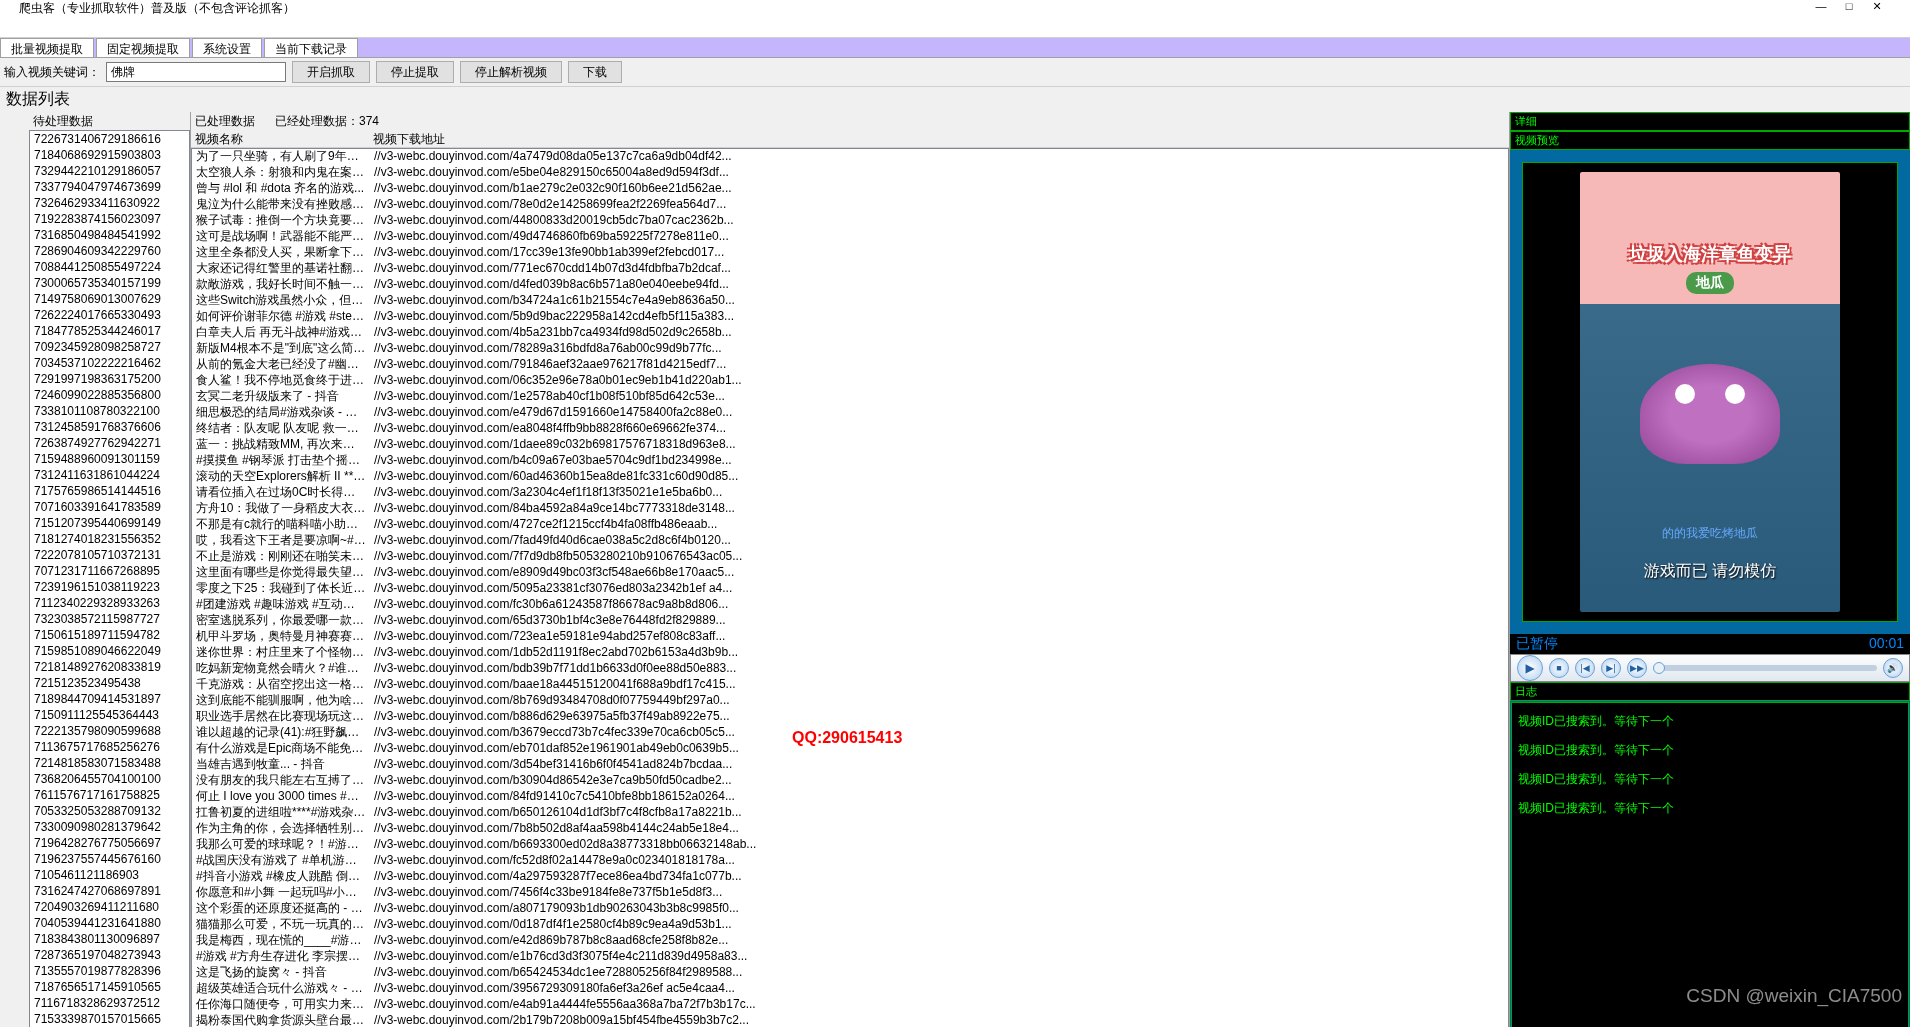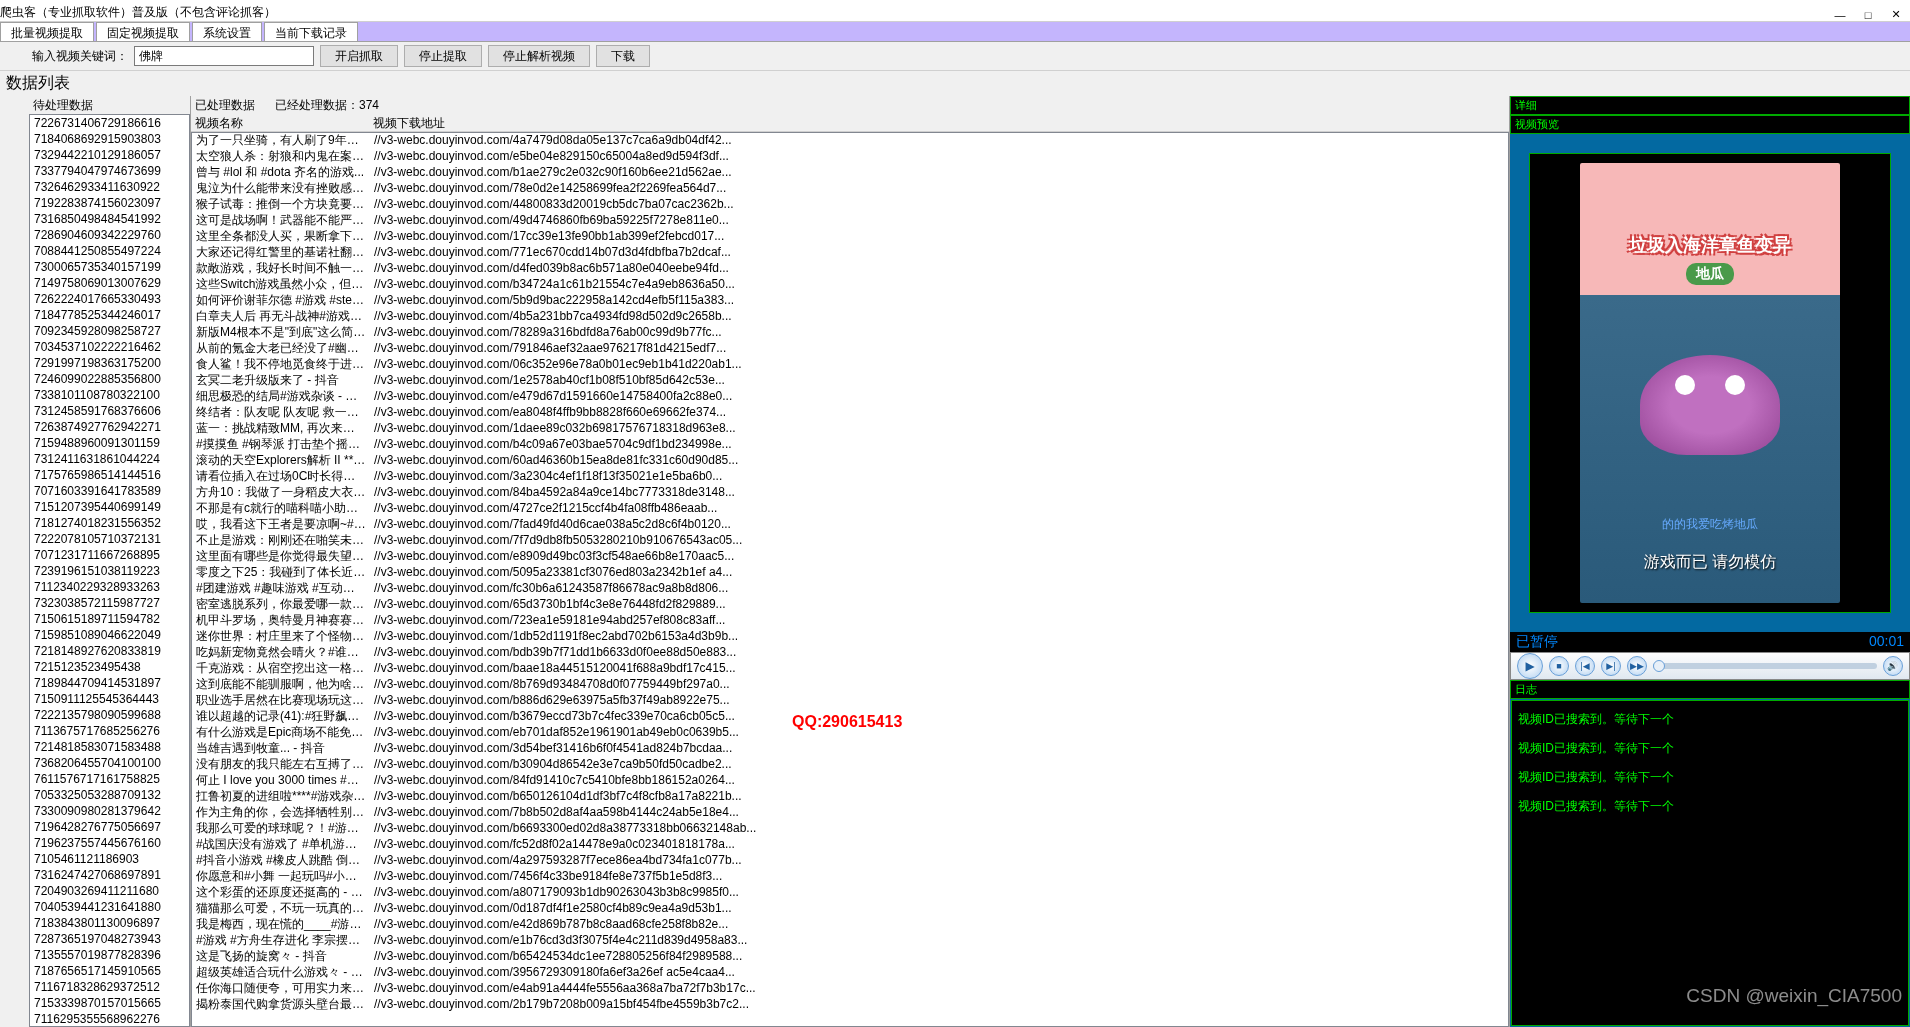--- a/index.html
+++ b/index.html
@@ -1,43 +1,43 @@
 <!DOCTYPE html>
 <html><head>
 <meta charset="utf-8">
 <style>
 * { box-sizing: border-box; margin: 0; padding: 0; font-family: "Microsoft YaHei", SimSun, sans-serif; }
 body { background: #f0f0f0; font-size: 12px; color: #000; overflow: hidden; }
-.titlebar { height: 22px; background: #fff; display: flex; align-items: flex-end; padding: 0 0; border-bottom: 1px solid #d0d0d0; }
+.titlebar { height: 38px; background: #fff; display: flex; align-items: flex-start; padding: 0 19px; border-bottom: 1px solid #d0d0d0; }
 .titlebar .title { flex: 1; font-size: 12px; }
 .titlebar .wbtn { width: 28px; text-align: center; cursor: pointer; font-size: 11px; }
 .tabs { height: 20px; background: #c4b5fd; display: flex; border-bottom: 1px solid #a0a0a0; }
 .tab { padding: 2px 10px; border: 1px solid #a0a0a0; border-bottom: none; background: #fff; margin-right: 2px; cursor: pointer; font-size: 12px; }
-.toolbar { height: 28px; display: flex; align-items: center; padding: 3px 24px; gap: 6px; background: #f0f0f0; margin-left: 8px; }
+.toolbar { height: 28px; display: flex; align-items: center; padding: 3px 4px; gap: 6px; background: #f0f0f0; }
 .toolbar label { font-size: 12px; }
 .toolbar input[type=text] { width: 180px; height: 20px; border: 1px solid #7a7a7a; padding: 0 4px; font-size: 12px; }
 .toolbar button { height: 22px; padding: 0 14px; border: 1px solid #adadad; background: #e1e1e1; cursor: pointer; font-size: 12px; }
 .section-label { background: #f0f0f0; padding: 2px 6px; font-size: 16px; border-top: 1px solid #d0d0d0; }
 .main { display: flex; height: calc(100vh - 96px); padding-left: 29px; }
 .left-col { width: 162px; display: flex; flex-direction: column; border-right: 1px solid #a0a0a0; }
 .mid-col { flex: 1; display: flex; flex-direction: column; border-right: 1px solid #a0a0a0; min-width: 0; }
 .right-col { width: 400px; background: #0369a1; display: flex; flex-direction: column; }
 .col-header { height: 18px; padding: 1px 4px; font-size: 12px; background: #f0f0f0; display: flex; gap: 20px; }
 .list { flex: 1; overflow-y: auto; background: #fff; border: 1px solid #828790; }
 .list-row { padding: 1px 4px; font-size: 12px; white-space: nowrap; overflow: hidden; text-overflow: ellipsis; height: 16px; line-height: 14px; }
 .mid-header { display: flex; height: 18px; background: #f0f0f0; border-bottom: 1px solid #d0d0d0; }
 .mid-header .c1 { width: 178px; padding: 1px 4px; }
 .mid-header .c2 { flex: 1; padding: 1px 4px; }
 .mid-list { flex: 1; overflow: auto; background: #fff; border: 1px solid #828790; position: relative; }
 .mid-row { display: flex; height: 16px; line-height: 14px; font-size: 12px; white-space: nowrap; }
 .mid-row .c1 { width: 178px; overflow: hidden; text-overflow: ellipsis; padding: 0 4px; }
 .mid-row .c2 { flex: 1; overflow: hidden; text-overflow: ellipsis; padding: 0 4px; }
 .qq-overlay { position: absolute; left: 600px; top: 580px; color: #ff0000; font-size: 16px; font-weight: bold; pointer-events: none; }
 .right-panel-label { color: #0f0; font-size: 11px; padding: 1px 4px; border: 1px solid #0a0; background: #000; }
-.preview-box { flex: 0 0 460px; border: 1px solid #0a0; margin: 19px; display: flex; align-items: center; justify-content: center; position: relative; background: #000; }
+.preview-box { flex: 0 0 460px; border: 1px solid #0a0; margin: 12px; display: flex; align-items: center; justify-content: center; position: relative; background: #000; }
 .preview-img { width: 260px; height: 440px; background: linear-gradient(180deg, #f7b8b8 0%, #f7b8b8 30%, #3a6a8a 30%, #2a5a7a 100%); position: relative; border-radius: 2px; overflow: hidden; }
 .octopus { position: absolute; top: 55%; left: 50%; transform: translate(-50%, -50%); width: 140px; height: 100px; background: radial-gradient(ellipse, #c070c0 40%, #a050a0 80%); border-radius: 60% 60% 40% 40%; }
 .octopus::before, .octopus::after { content: ''; position: absolute; background: #fff; width: 20px; height: 20px; border-radius: 50%; top: 20px; }
 .octopus::before { left: 35px; }
 .octopus::after { right: 35px; }
 .banner-top { position: absolute; top: 70px; left: 0; right: 0; text-align: center; color: #fff; font-weight: bold; font-size: 18px; text-shadow: 2px 2px 0 #d04040, -2px -2px 0 #d04040, 2px -2px 0 #d04040, -2px 2px 0 #d04040; }
 .banner-sub { position: absolute; top: 100px; left: 50%; transform: translateX(-50%); background: #4a9a4a; color: #fff; padding: 2px 10px; border-radius: 10px; font-size: 14px; font-weight: bold; }
 .banner-mid { position: absolute; bottom: 70px; left: 0; right: 0; text-align: center; color: #6af; font-size: 12px; }
 .banner-bot { position: absolute; bottom: 30px; left: 0; right: 0; text-align: center; color: #fff; font-weight: normal; font-size: 16px; text-shadow: 1px 1px 2px #000; }
 .player-status { display: flex; justify-content: space-between; color: #08f; font-size: 14px; padding: 1px 6px; background: #000; }

